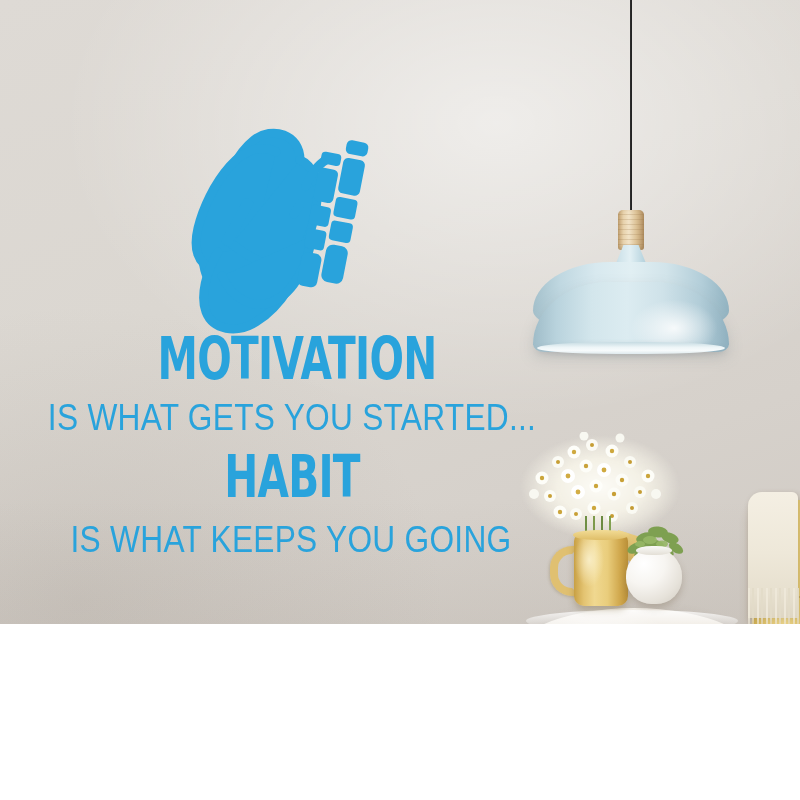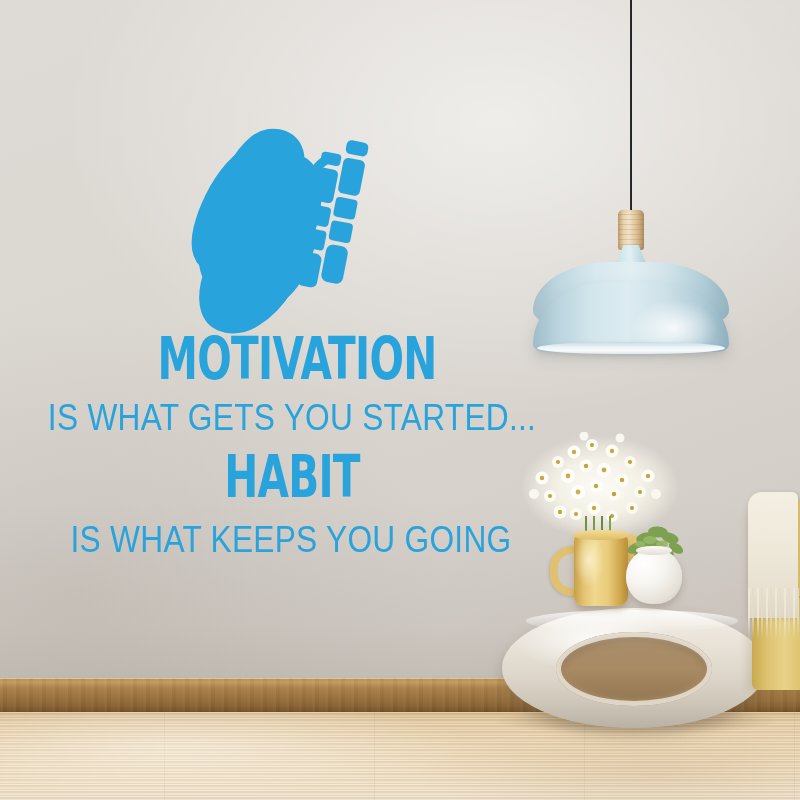--- a/index.html
+++ b/index.html
@@ -1,21 +1,21 @@
 <!DOCTYPE html>
 <html><head>
 <meta charset="utf-8">
 <style>
   * { margin:0; padding:0; box-sizing:border-box; }
   html,body { width:800px; height:800px; overflow:hidden; background:#ffffff; }
   body { font-family:"Liberation Sans", sans-serif; }
 
   #scene {
     position:relative;
-    width:800px; height:800px;
+    width:800px; height:624px;
     overflow:hidden;
   }
 
   
   .wall {
     position:absolute; left:0; top:0; width:800px; height:682px;
     background:
       radial-gradient(ellipse 700px 480px at 62% 18%, rgba(255,255,255,0.55) 0%, rgba(255,255,255,0.0) 62%),
       radial-gradient(ellipse 520px 420px at 10% 88%, rgba(150,140,130,0.20) 0%, rgba(150,140,130,0.0) 70%),
       linear-gradient(160deg, #dedad5 0%, #dbd7d1 38%, #d6d1cb 70%, #cfc9c2 100%);

